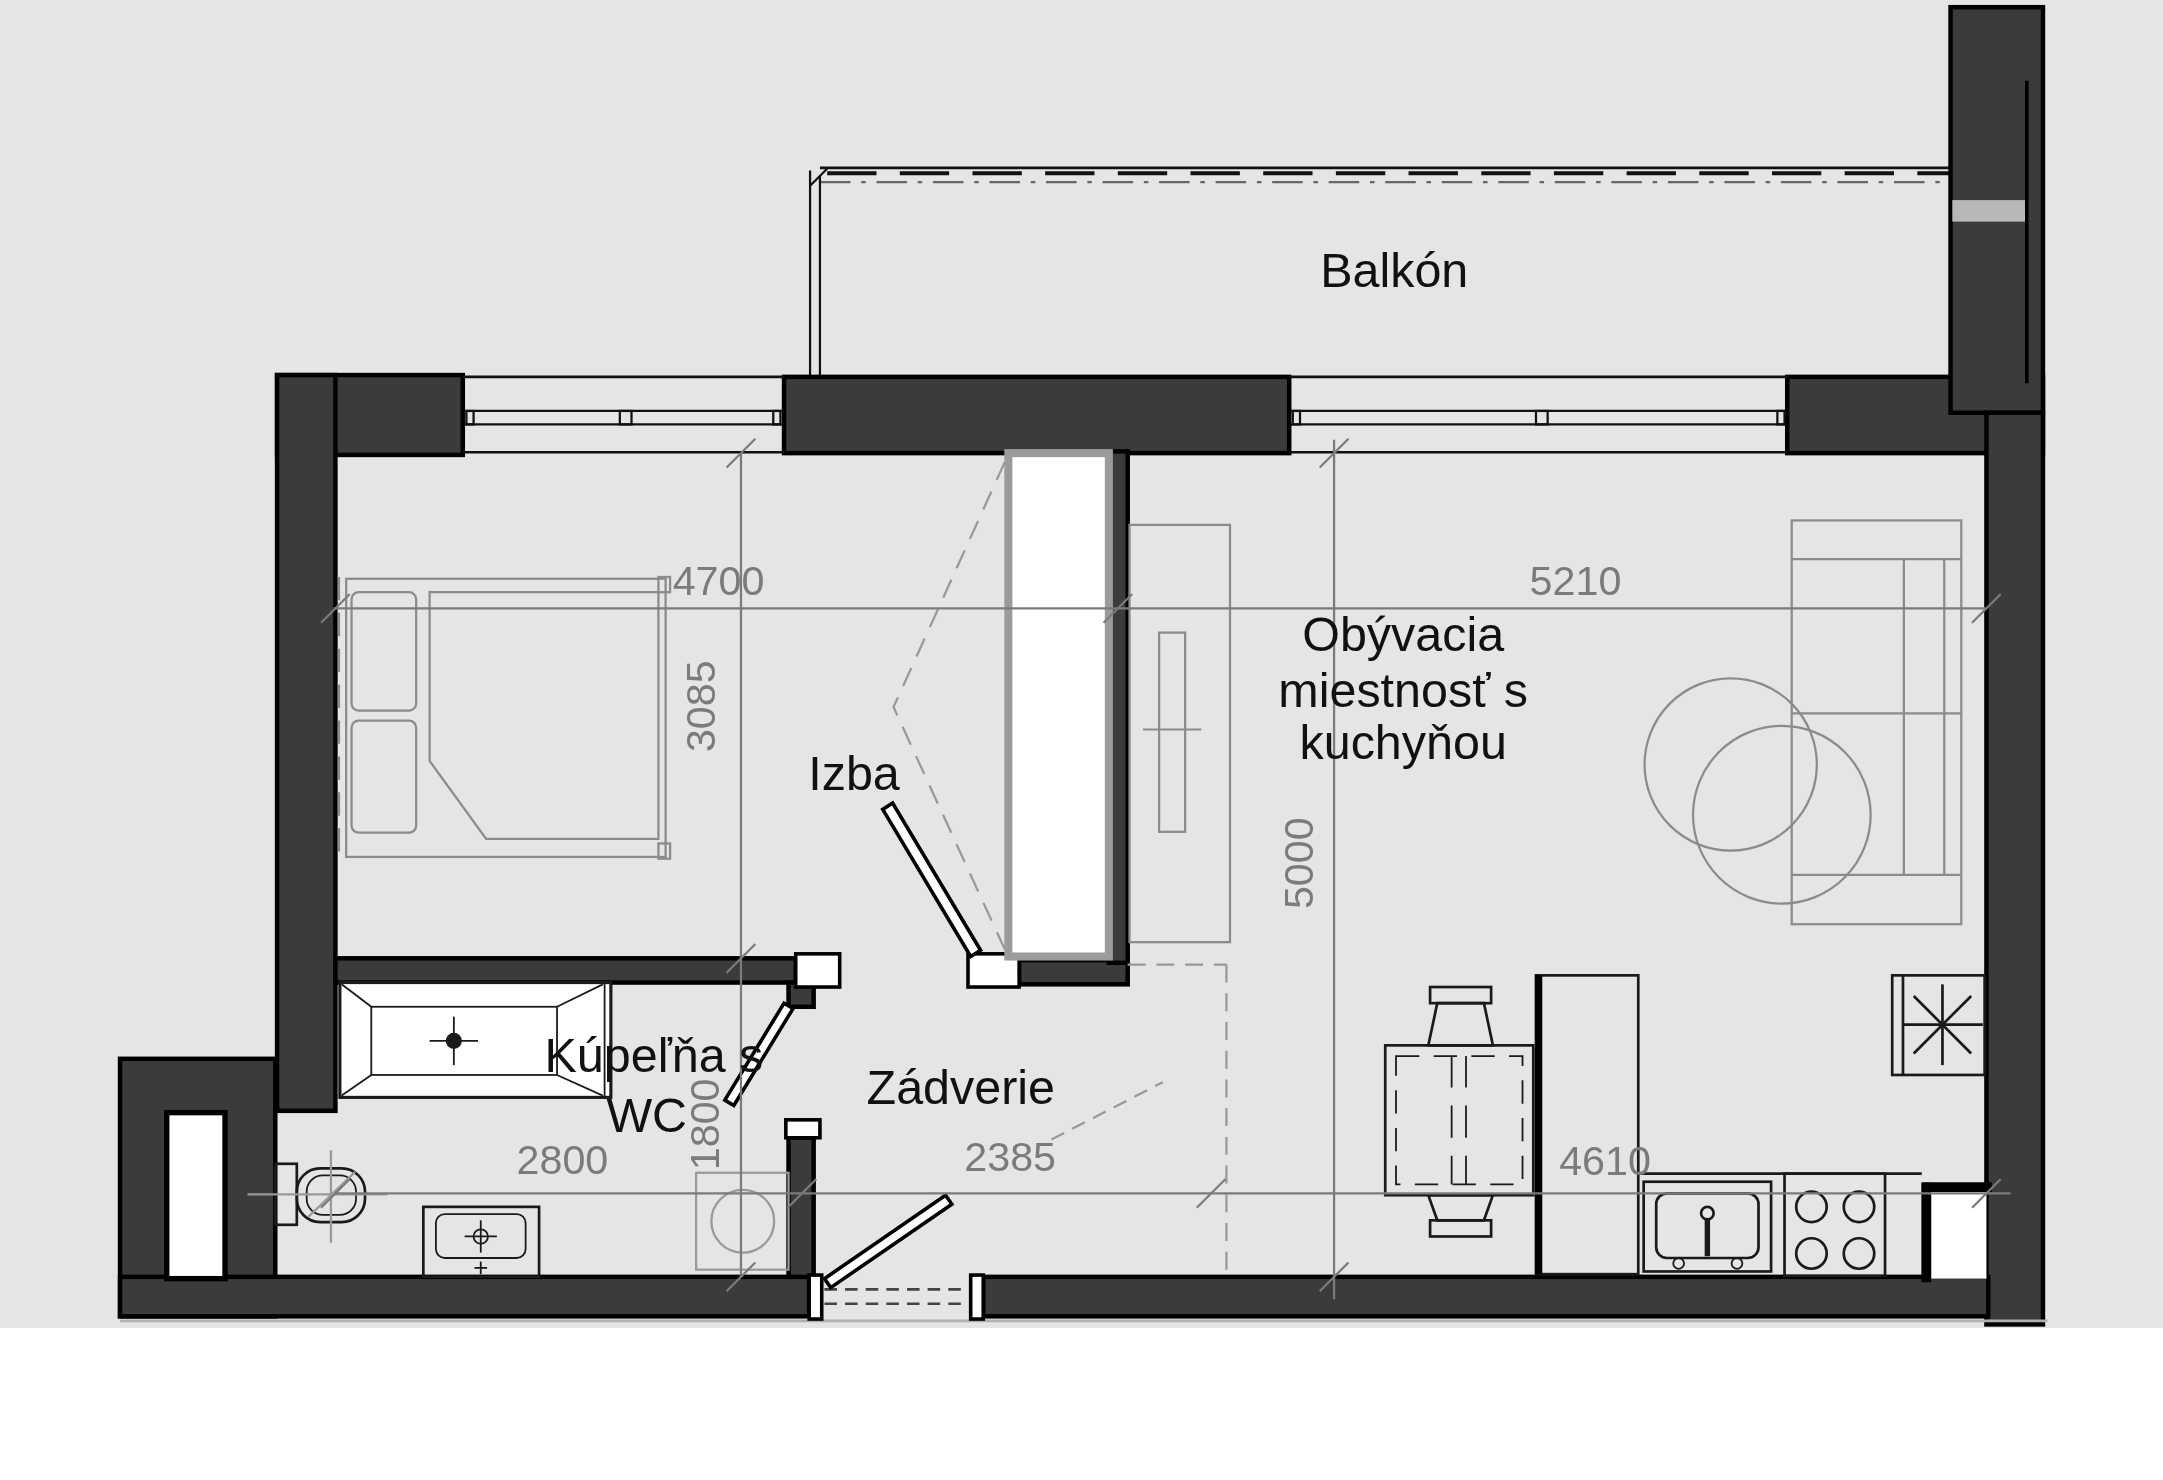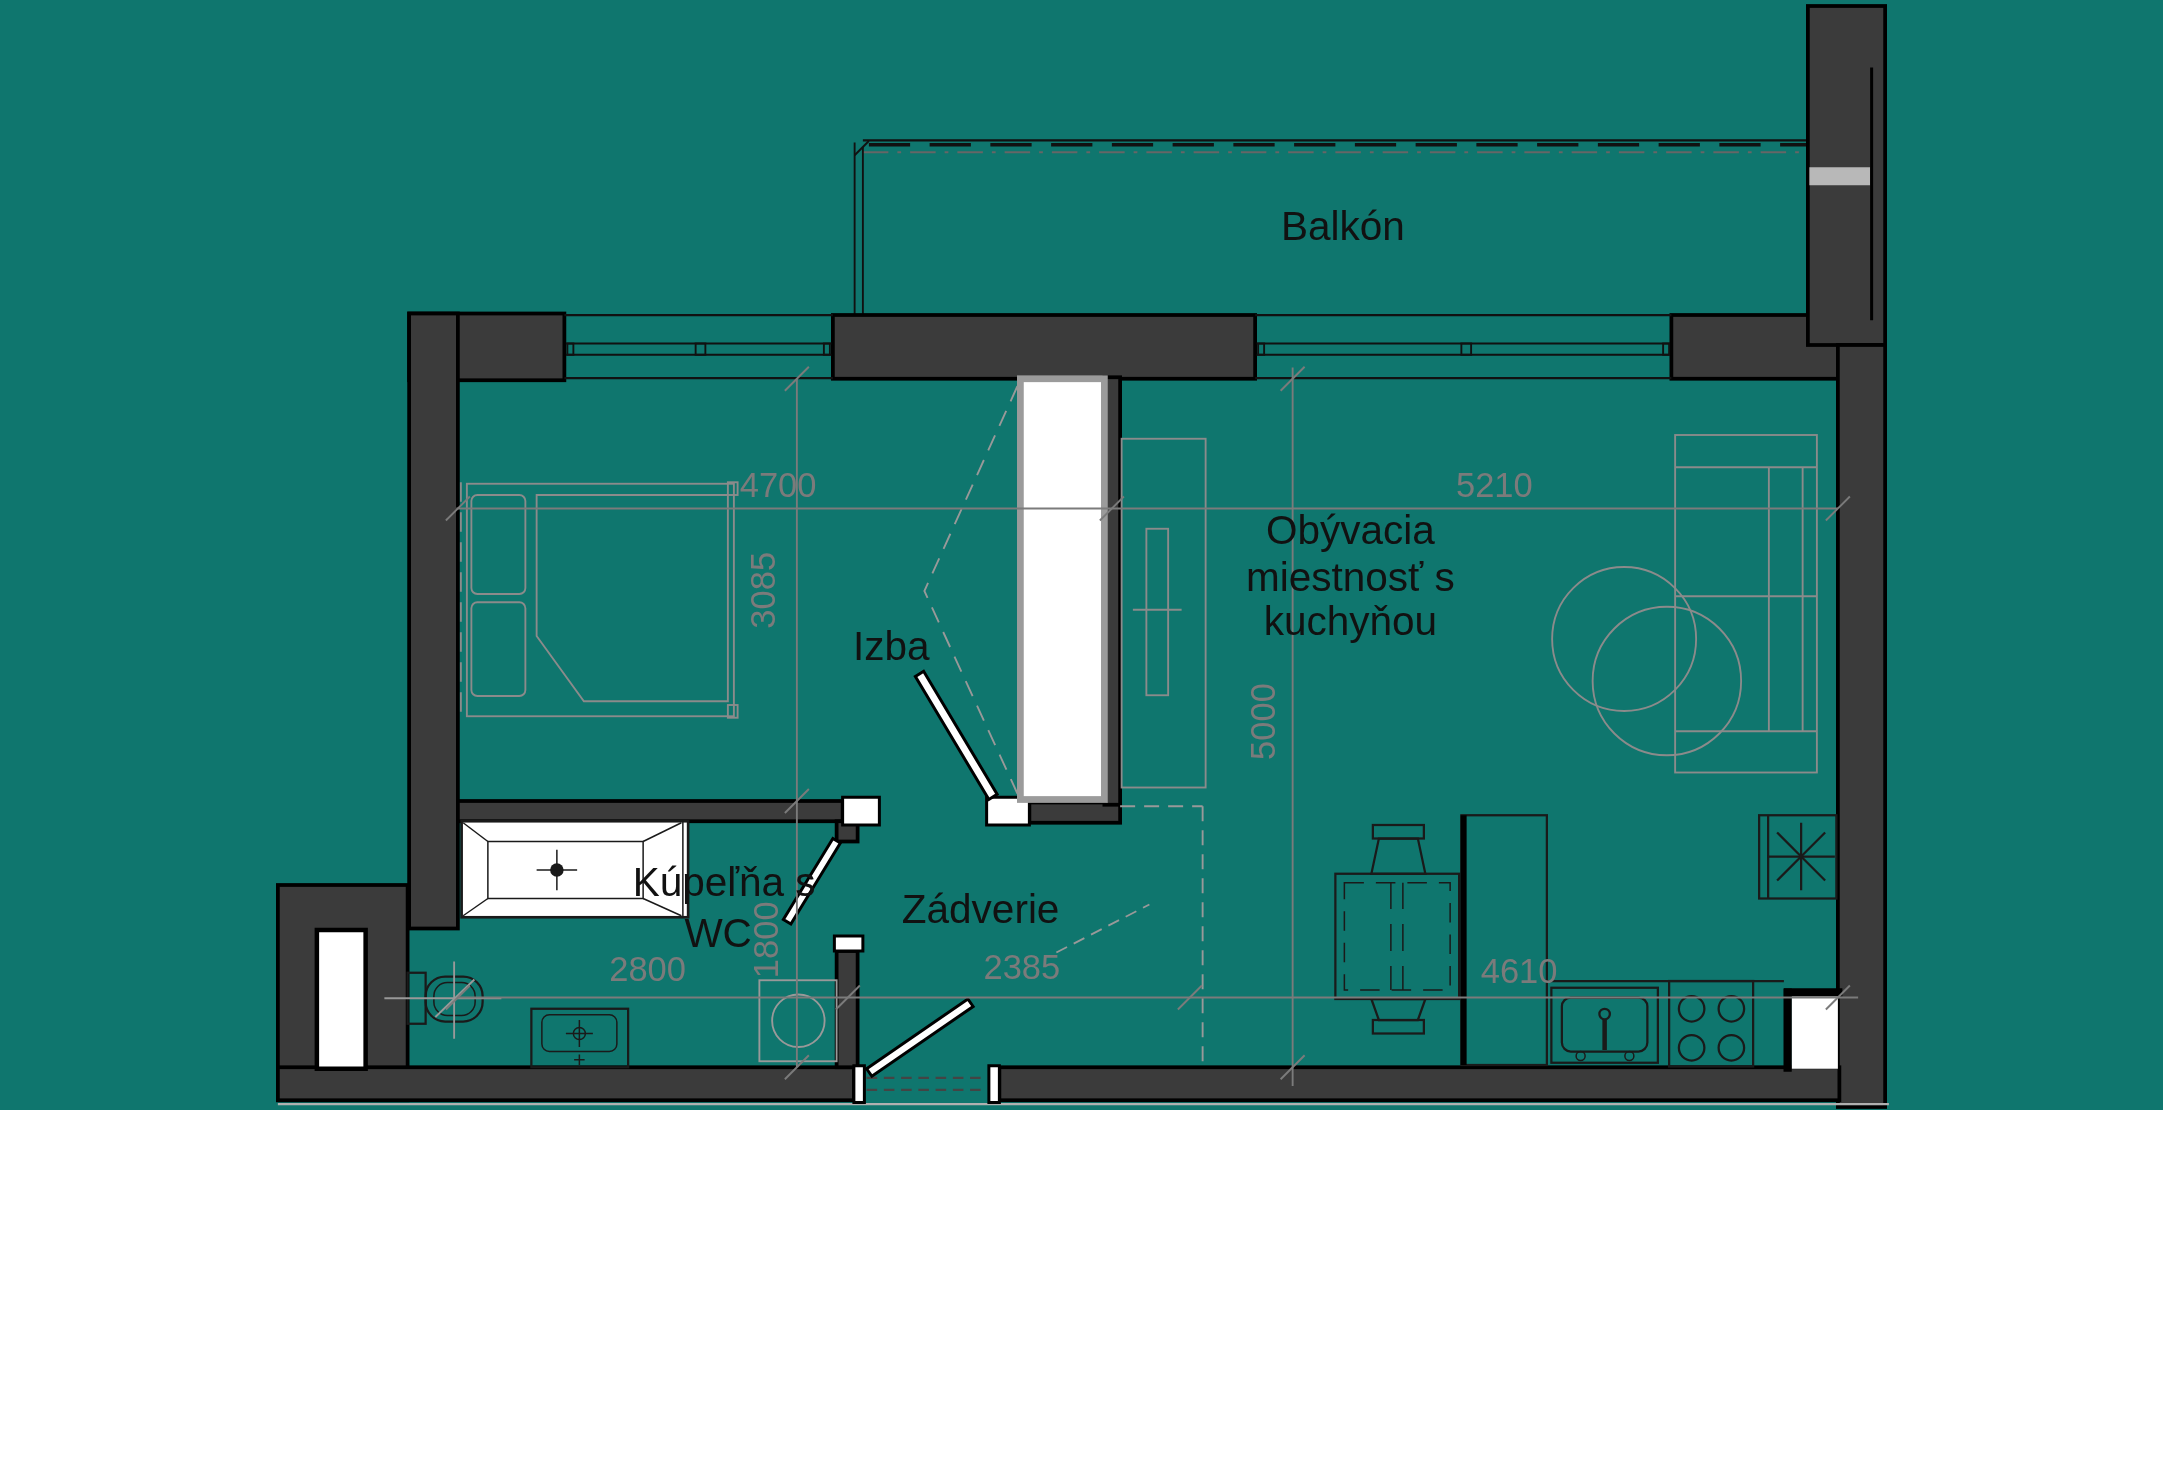--- a/index.html
+++ b/index.html
@@ -1,16 +1,16 @@
 <!DOCTYPE html>
 <html><head>
 <meta charset="utf-8">
 <style>
   html,body{margin:0;padding:0;background:#ffffff;}
-  .stage{position:relative;width:2163px;height:1110px;background:#0f766e;overflow:hidden;
+  .stage{position:relative;width:2163px;height:1328px;background:#e5e5e5;overflow:hidden;
          font-family:"Liberation Sans","DejaVu Sans",sans-serif;}
   svg{display:block;width:100%;height:100%;}
   
   .wall{stroke:#000000;stroke-width:5;}
   .jamb{fill:#ffffff;stroke:#000000;stroke-width:4;}
   .leaf{fill:#ffffff;stroke:#000000;stroke-width:4;}
   .winline{stroke:#111111;stroke-width:3;fill:none;}
   .glass{stroke:#111111;stroke-width:2.5;fill:none;}
   .dim{stroke:#7b7b7b;stroke-width:2.5;fill:none;}
   .dimtext{fill:#7b7b7b;font-size:46px;}

